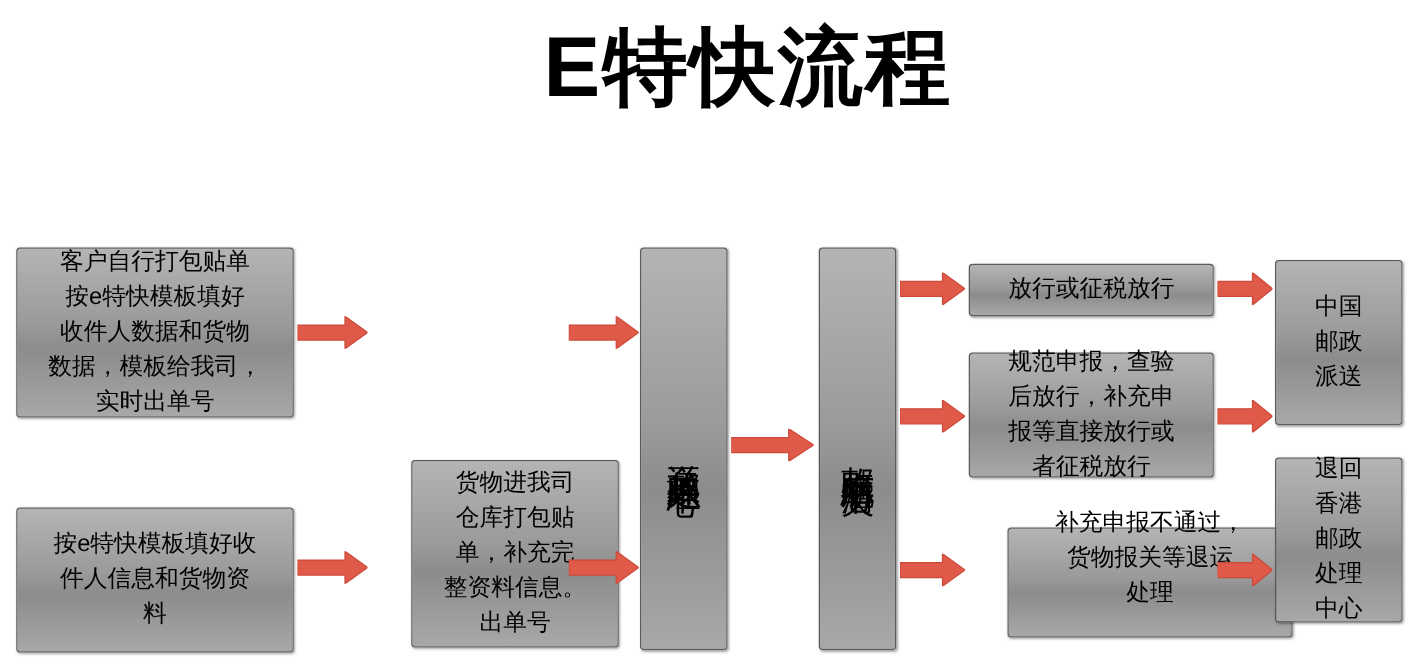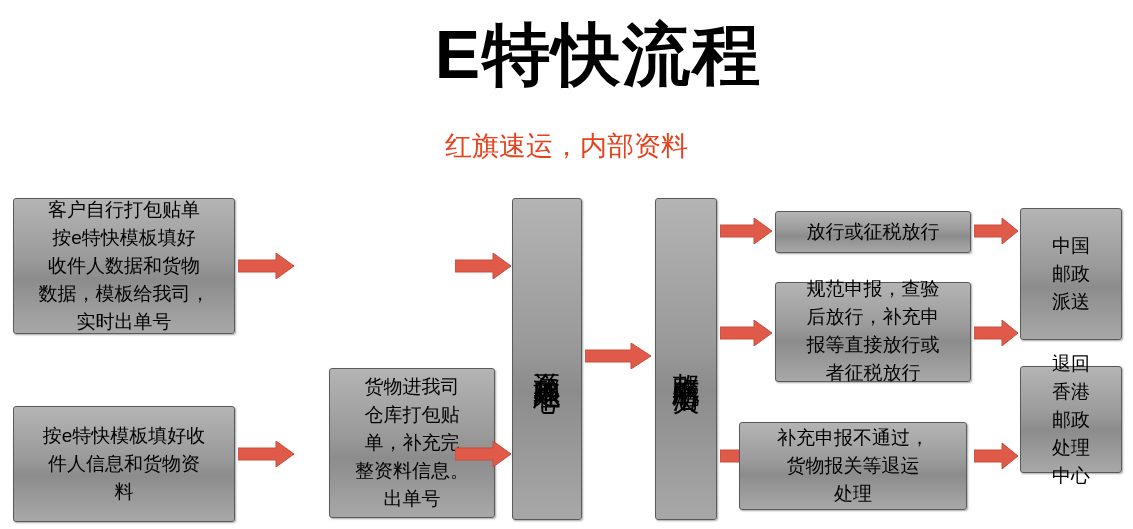--- a/index.html
+++ b/index.html
@@ -74,21 +74,20 @@
     height: 26px;
   }
   .arrow svg { display: block; }
 </style>
 </head>
 <body>
 
 <div id="canvas">
 
   <div class="title">E特快流程</div>
-  <div class="subtitle">红旗速运，内部资料</div>
 
   <div class="node" style="left:13px; top:198px; width:222px; height:136px;">
     <span class="txt">客户自行打包贴单
 按e特快模板填好
 收件人数据和货物
 数据，模板给我司，
 实时出单号</span>
   </div>
 
   <div class="arrow" style="left:238px; top:253px; width:56px;">
@@ -138,21 +137,21 @@
     <span class="txt">放行或征税放行</span>
   </div>
 
   <div class="node" style="left:775px; top:282px; width:196px; height:100px;font-family:Liberation Mono, monospace;">
     <span class="txt">规范申报，查验
 后放行，补充申
 报等直接放行或
 者征税放行</span>
   </div>
 
-  <div class="node" style="left:739px; top:422px; width:228px; height:88px;">
+  <div class="node" style="left:806px; top:422px; width:228px; height:88px;align-items:flex-end;">
     <span class="txt">补充申报不通过，
 货物报关等退运
 处理</span>
   </div>
 
   <div class="arrow" style="left:974px; top:218px; width:44px;">
     <svg width="44" height="26" viewBox="0 0 44 26">
         <path d="M0 7 L28 7 L28 0 L44 13 L28 26 L28 19 L0 19 Z" fill="#e05a4a" stroke="#cc4a3a" stroke-width="1"></path>
       </svg>
   </div>
@@ -166,21 +165,21 @@
         <path d="M0 7 L28 7 L28 0 L44 13 L28 26 L28 19 L0 19 Z" fill="#e05a4a" stroke="#cc4a3a" stroke-width="1"></path>
       </svg>
   </div>
 
   <div class="node" style="left:1020px; top:208px; width:102px; height:132px;">
     <span class="txt">中国
 邮政
 派送</span>
   </div>
 
-  <div class="node" style="left:1020px; top:366px; width:102px; height:107px;">
+  <div class="node" style="left:1020px; top:366px; width:102px; height:132px;">
     <span class="txt">退回
 香港
 邮政
 处理
 中心</span>
   </div>
 
   <div class="node" style="left:13px; top:406px; width:222px; height:116px;">
     <span class="txt">按e特快模板填好收
 件人信息和货物资

